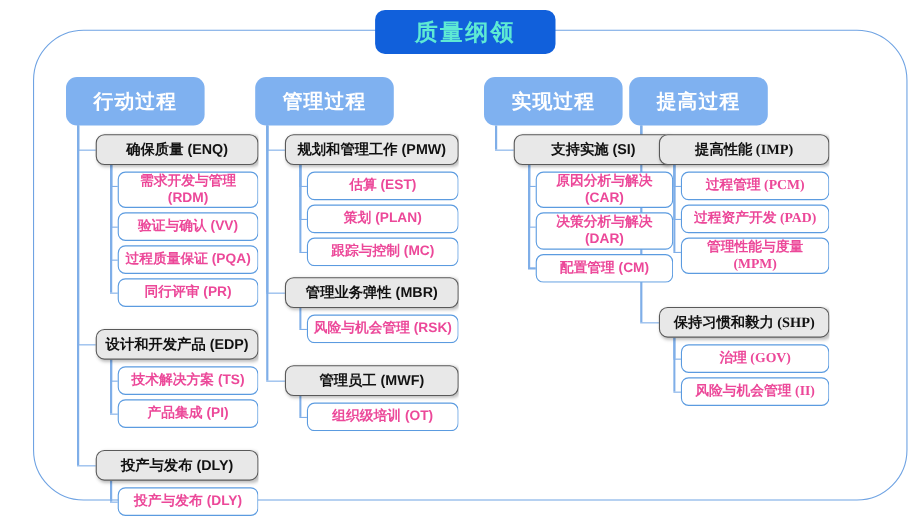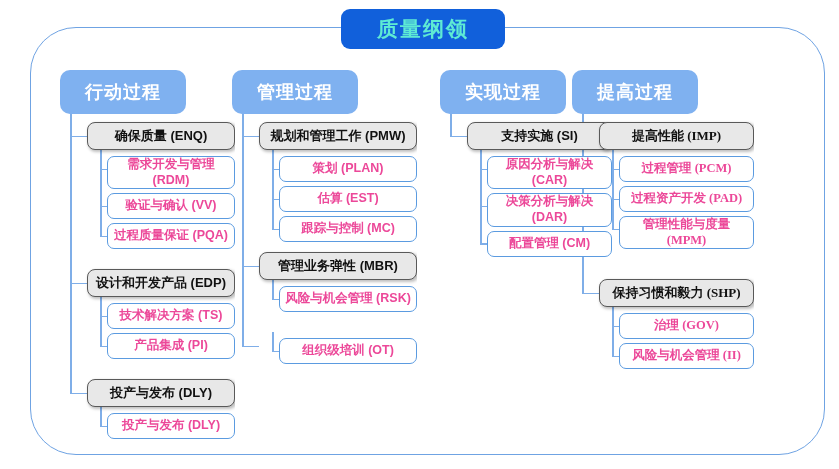--- a/index.html
+++ b/index.html
@@ -68,20 +68,23 @@
             <div class="children">
               <div class="witem">
                 <div class="wbox">需求开发与管理 (RDM)</div>
               </div>
               <div class="witem">
                 <div class="wbox">验证与确认 (VV)</div>
               </div>
               <div class="witem">
                 <div class="wbox">过程质量保证 (PQA)</div>
               </div>
+              <div class="witem">
+                <div class="wbox">同行评审 (PR)</div>
+              </div>
             </div>
           </div>
           <div class="group">
             <div class="gbox">设计和开发产品 (EDP)</div>
             <div class="children">
               <div class="witem">
                 <div class="wbox">技术解决方案 (TS)</div>
               </div>
               <div class="witem">
                 <div class="wbox">产品集成 (PI)</div>
@@ -98,39 +101,40 @@
           </div>
         </div>
       </div>
       <div class="col" id="col2">
         <div class="header">管理过程</div>
         <div class="groups">
           <div class="group">
             <div class="gbox">规划和管理工作 (PMW)</div>
             <div class="children">
               <div class="witem">
-                <div class="wbox">策划 (PLAN)</div>
+                <div class="wbox">估算 (EST)</div>
               </div>
               <div class="witem">
-                <div class="wbox">估算 (EST)</div>
+                <div class="wbox">策划 (PLAN)</div>
               </div>
               <div class="witem">
                 <div class="wbox">跟踪与控制 (MC)</div>
               </div>
             </div>
           </div>
           <div class="group">
             <div class="gbox">管理业务弹性 (MBR)</div>
             <div class="children">
               <div class="witem">
                 <div class="wbox">风险与机会管理 (RSK)</div>
               </div>
             </div>
           </div>
           <div class="group">
+            <div class="gbox">管理员工 (MWF)</div>
             <div class="children">
               <div class="witem">
                 <div class="wbox">组织级培训 (OT)</div>
               </div>
             </div>
           </div>
         </div>
       </div>
       <div class="col" id="col3">
         <div class="header">实现过程</div>

